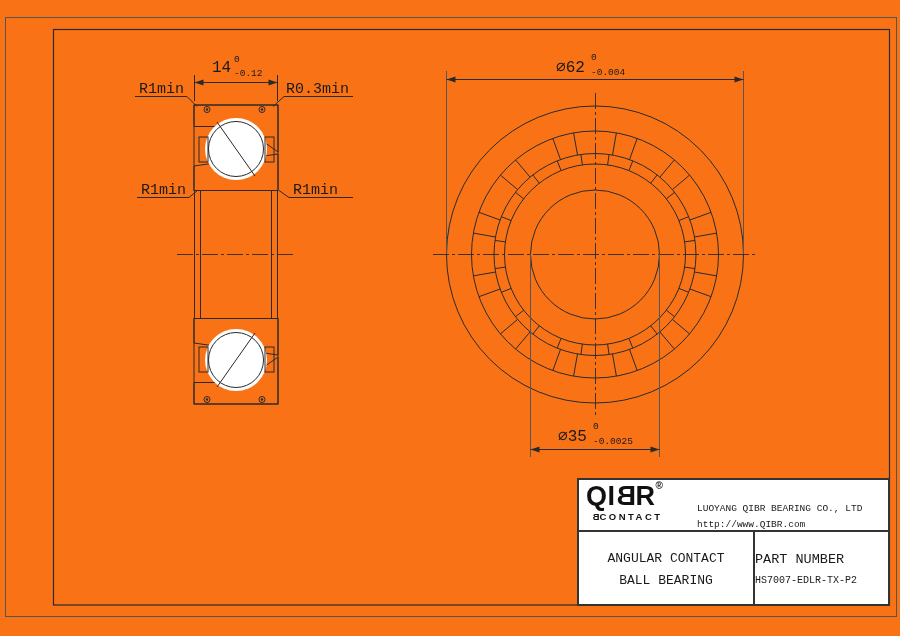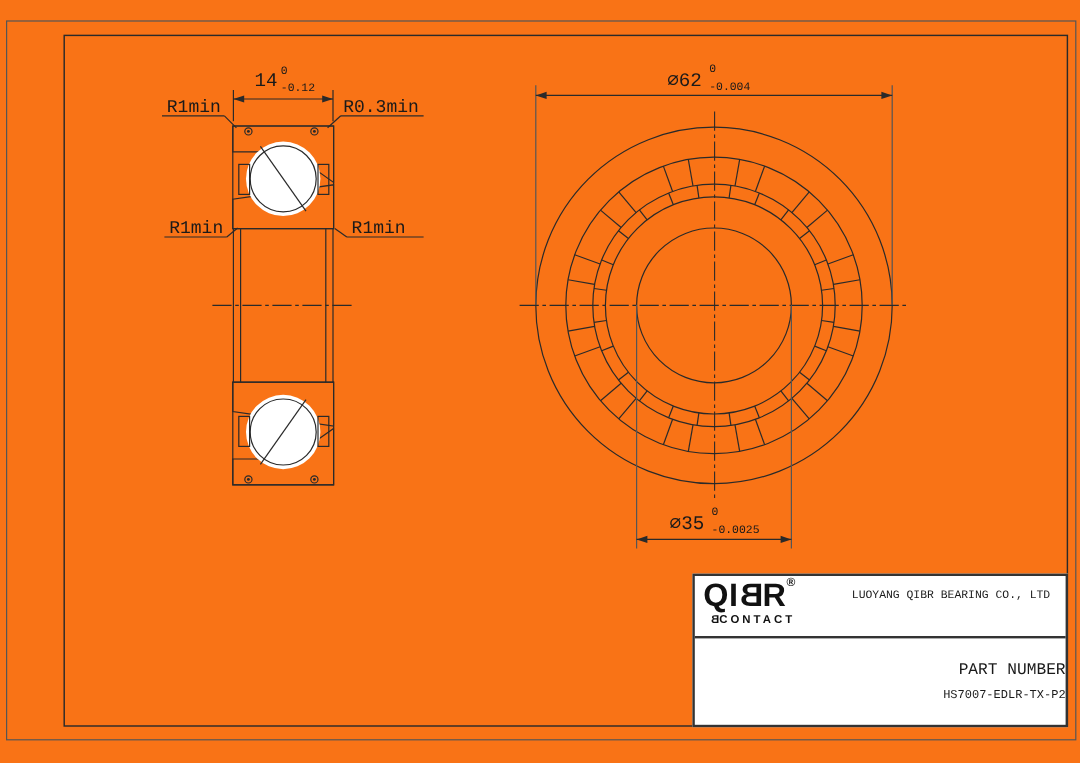--- a/index.html
+++ b/index.html
@@ -21,27 +21,27 @@
   #title-block{position:absolute;left:577px;top:478px;width:313px;height:128px;
                box-sizing:border-box;border:2px solid #333;background:#fff;}
   .tb-top{display:flex;height:52px;box-sizing:border-box;border-bottom:2px solid #333;}
   .tb-logo{width:118px;box-sizing:border-box;padding:3px 0 0 7px;}
   .logo-main{font-family:"Liberation Sans","DejaVu Sans",sans-serif;font-weight:bold;
              font-size:27px;line-height:1;letter-spacing:0.5px;color:#111;white-space:nowrap;}
   .logo-main .reg{font-size:10px;vertical-align:top;position:relative;top:-2px;}
   .logo-sub{font-family:"Liberation Sans","DejaVu Sans",sans-serif;font-weight:bold;
             font-size:9.5px;letter-spacing:2.5px;color:#111;margin:1px 0 0 4px;white-space:nowrap;}
   .mirror{display:inline-block;transform:scaleX(-1);}
-  .tb-company{flex:1;text-align:center;padding-top:8px;font-size:9.5px;line-height:1.65;
+  .tb-company{flex:1;text-align:left;padding-top:21px;font-size:9.5px;line-height:1.65;
               white-space:nowrap;color:#1a1a1a;}
   .tb-bottom{display:flex;height:74px;}
   .tb-product{width:176px;box-sizing:border-box;border-right:2px solid #333;display:flex;
               flex-direction:column;justify-content:center;align-items:center;gap:7px;
               font-size:13px;color:#1a1a1a;}
-  .tb-part{flex:1;display:flex;flex-direction:column;justify-content:center;align-items:flex-end;
+  .tb-part{flex:1;display:flex;flex-direction:column;justify-content:center;align-items:flex-start;
            gap:8px;color:#1a1a1a;}
   .tb-part .pn-label{font-size:13.5px;}
   .tb-part .pn-value{font-size:10px;}
 </style>
 </head>
 <body>
 
 <div id="page">
 
 <svg id="drawing-svg" width="900" height="636" viewBox="0 0 900 636">
@@ -212,23 +212,28 @@
 </svg>
 
 <div id="title-block">
   <div class="tb-top">
     <div class="tb-logo">
       <div class="logo-main"><span>QI</span><span class="mirror">B</span><span>R</span><span class="reg">®</span></div>
       <div class="logo-sub"><span class="mirror">B</span><span>CONTACT</span></div>
     </div>
     <div class="tb-company">
       <div>LUOYANG QIBR BEARING CO., LTD</div>
+      <div>http://www.QIBR.com</div>
     </div>
   </div>
   <div class="tb-bottom">
+    <div class="tb-product">
+      <div>ANGULAR CONTACT</div>
+      <div>BALL BEARING</div>
+    </div>
     <div class="tb-part">
       <div class="pn-label">PART NUMBER</div>
       <div class="pn-value">HS7007-EDLR-TX-P2</div>
     </div>
   </div>
 </div>
 
 </div>
 
 </body></html>

